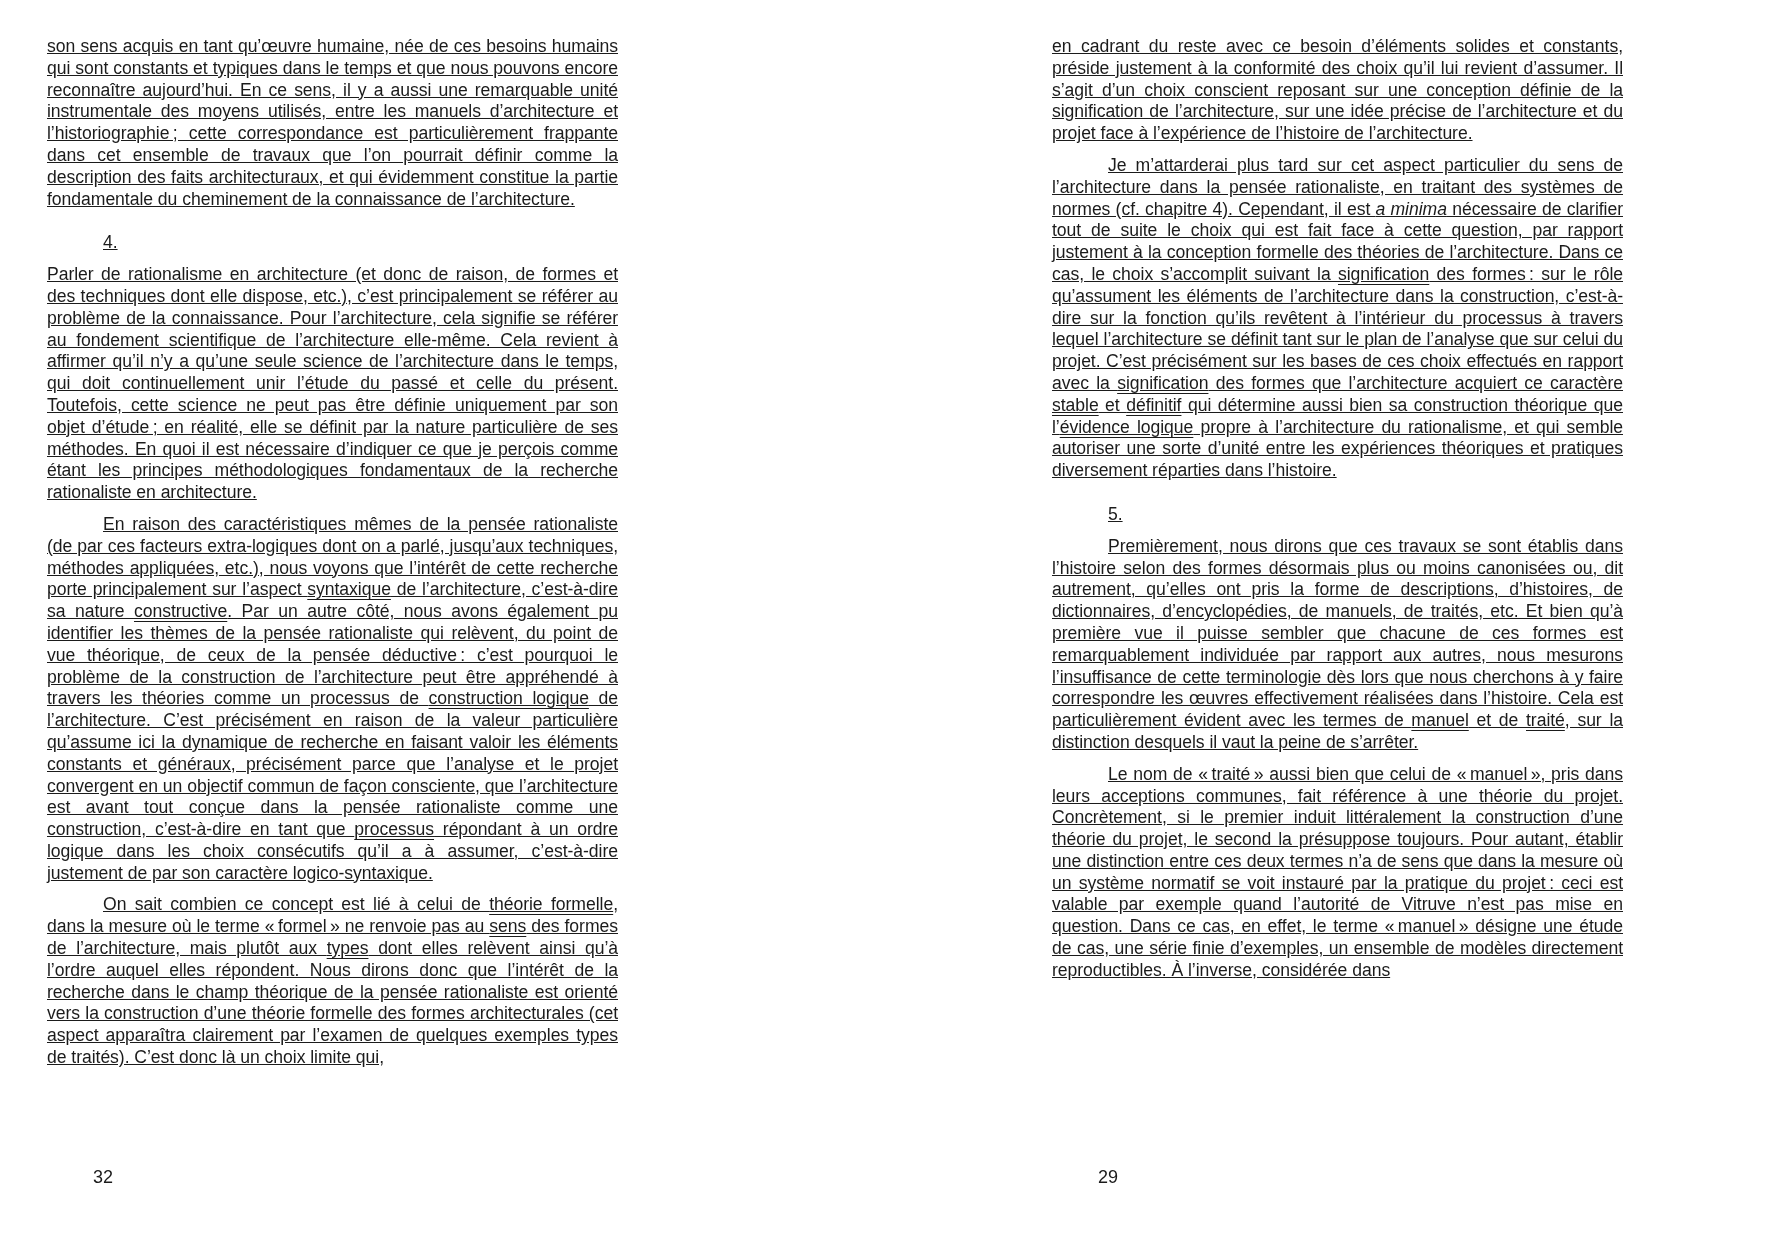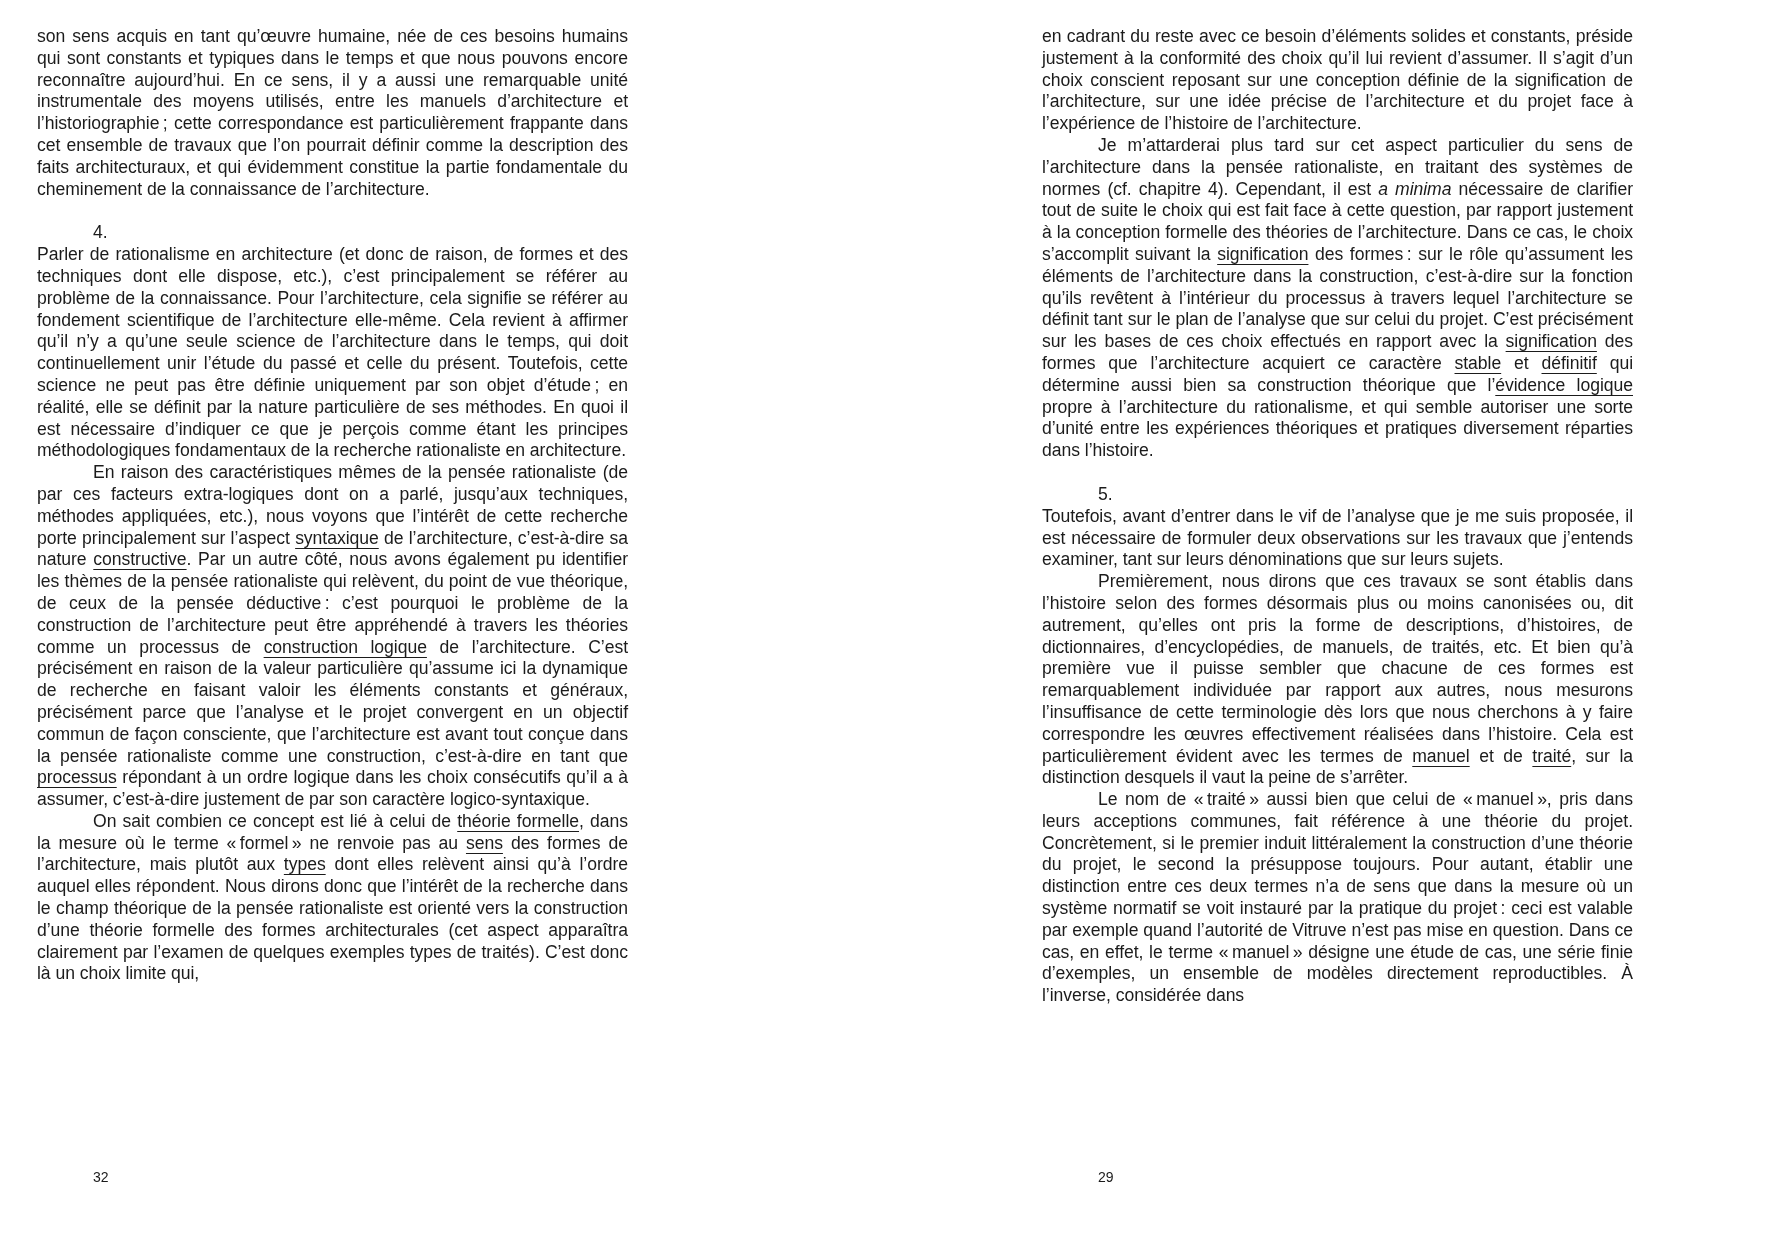--- a/index.html
+++ b/index.html
@@ -22,33 +22,33 @@
     position: absolute;
     top: 26px; left: 0;
     width: 100%;
     font-size: 17.6px;
     line-height: 21.8px;
     text-align: justify;
     letter-spacing: -0.05px;
     hyphens: auto;
     -webkit-hyphens: auto;
   }
-  .page-text p { margin: 0; padding: 0; }
+  .page-text p { margin: 10px; padding: 0; text-decoration: underline; }
   p.section { margin-top: 22px; text-indent: 56px; }
   p.indent  { text-indent: 56px; }
   .u {
     text-decoration: underline;
     text-underline-offset: 3.5px;
     text-decoration-thickness: 1.3px;
   }
   .i { font-style: italic; }
   .folio {
     position: absolute;
     top: 1167px; left: 56px;
-    font-size: 14px;
+    font-size: 18px;
     line-height: 21.8px;
   }
 </style>
 </head>
 <body>
 
 <div class="spread">
 
   <div class="page page--left">
     <div class="page-text">
@@ -59,20 +59,19 @@
         <p class=" indent"><span>On sait combien ce concept est lié à celui de </span><span class="u">théorie formelle</span><span>, dans la mesure où le terme « formel » ne renvoie pas au </span><span class="u">sens</span><span> des formes de l’architecture, mais plutôt aux </span><span class="u">types</span><span> dont elles relèvent ainsi qu’à l’ordre auquel elles répondent. Nous dirons donc que l’intérêt de la recherche dans le champ théorique de la pensée rationaliste est orienté vers la construction d’une théorie formelle des formes architecturales (cet aspect apparaîtra clairement par l’examen de quelques exemples types de traités). C’est donc là un choix limite qui,</span></p>
       </div>
     <div class="folio">32</div>
   </div>
 
   <div class="page page--right">
     <div class="page-text">
         <p class=""><span>en cadrant du reste avec ce besoin d’éléments solides et constants, préside justement à la conformité des choix qu’il lui revient d’assumer. Il s’agit d’un choix conscient reposant sur une conception définie de la signification de l’architecture, sur une idée précise de l’architecture et du projet face à l’expérience de l’histoire de l’architecture.</span></p>
         <p class=" indent"><span>Je m’attarderai plus tard sur cet aspect particulier du sens de l’architecture dans la pensée rationaliste, en traitant des systèmes de normes (cf. chapitre 4). Cependant, il est </span><span class="i">a minima</span><span> nécessaire de clarifier tout de suite le choix qui est fait face à cette question, par rapport justement à la conception formelle des théories de l’architecture. Dans ce cas, le choix s’accomplit suivant la </span><span class="u">signification</span><span> des formes : sur le rôle qu’assument les éléments de l’architecture dans la construction, c’est-à-dire sur la fonction qu’ils revêtent à l’intérieur du processus à travers lequel l’architecture se définit tant sur le plan de l’analyse que sur celui du projet. C’est précisément sur les bases de ces choix effectués en rapport avec la </span><span class="u">signification</span><span> des formes que l’architecture acquiert ce caractère </span><span class="u">stable</span><span> et </span><span class="u">définitif</span><span> qui détermine aussi bien sa construction théorique que l’</span><span class="u">évidence logique</span><span> propre à l’architecture du rationalisme, et qui semble autoriser une sorte d’unité entre les expériences théoriques et pratiques diversement réparties dans l’histoire.</span></p>
         <p class="section"><span>5.</span></p>
-        <p class=""><span>Toutefois, avant d’entrer dans le vif de l’analyse que je me suis proposée, il est nécessaire de formuler deux observations sur les travaux que j’entends examiner, tant sur leurs dénominations que sur leurs sujets.</span></p>
         <p class=" indent"><span>Premièrement, nous dirons que ces travaux se sont établis dans l’histoire selon des formes désormais plus ou moins canonisées ou, dit autrement, qu’elles ont pris la forme de descriptions, d’histoires, de dictionnaires, d’encyclopédies, de manuels, de traités, etc. Et bien qu’à première vue il puisse sembler que chacune de ces formes est remarquablement individuée par rapport aux autres, nous mesurons l’insuffisance de cette terminologie dès lors que nous cherchons à y faire correspondre les œuvres effectivement réalisées dans l’histoire. Cela est particulièrement évident avec les termes de </span><span class="u">manuel</span><span> et de </span><span class="u">traité</span><span>, sur la distinction desquels il vaut la peine de s’arrêter.</span></p>
         <p class=" indent"><span>Le nom de « traité » aussi bien que celui de « manuel », pris dans leurs acceptions communes, fait référence à une théorie du projet. Concrètement, si le premier induit littéralement la construction d’une théorie du projet, le second la présuppose toujours. Pour autant, établir une distinction entre ces deux termes n’a de sens que dans la mesure où un système normatif se voit instauré par la pratique du projet : ceci est valable par exemple quand l’autorité de Vitruve n’est pas mise en question. Dans ce cas, en effet, le terme « manuel » désigne une étude de cas, une série finie d’exemples, un ensemble de modèles directement reproductibles. À l’inverse, considérée dans</span></p>
       </div>
     <div class="folio">29</div>
   </div>
 
 </div>
 
 </body></html>

